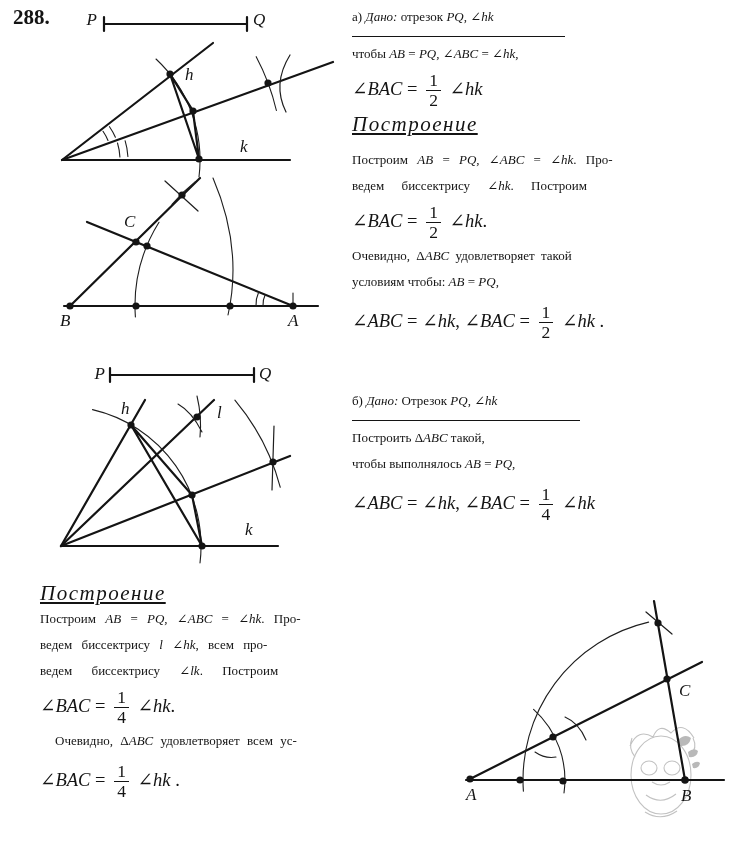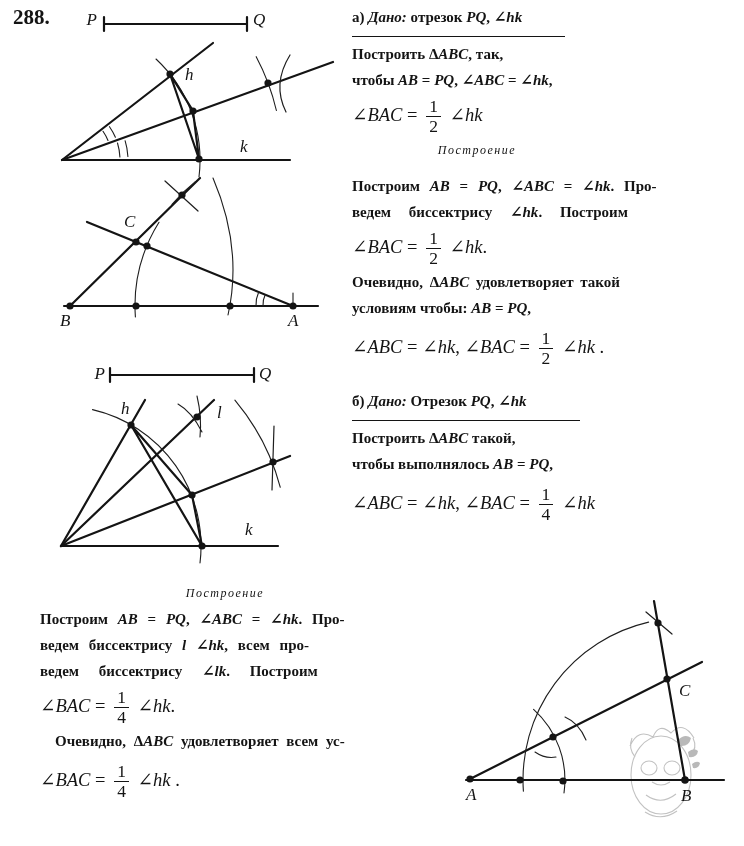--- a/index.html
+++ b/index.html
@@ -3,31 +3,31 @@
 <meta charset="utf-8">
 <style>
   html,body{margin:0;padding:0;background:#fff;}
   .page{position:relative;width:744px;height:846px;background:#ffffff;overflow:hidden;
         font-family:"Liberation Serif","DejaVu Serif",serif;color:#141414;}
   .probnum{position:absolute;left:13px;top:5px;font-size:21px;font-weight:bold;}
   .block{position:absolute;}
   .col-a{left:352px;top:4px;width:392px;}
   .col-b{left:352px;top:388px;width:392px;}
   .bottom{left:40px;top:580px;width:406px;}
-  .line{font-size:15px;line-height:26px;white-space:nowrap;font-weight:bold;}
+  .line{font-size:13px;line-height:26px;white-space:nowrap;}
   .it{font-style:italic;}
   .rule{border-top:1.7px solid #141414;height:0;margin:6px 0 4px 0;}
   .rule-a{width:213px;}
   .rule-b{width:228px;}
   .mline{font-size:18.5px;line-height:44px;white-space:nowrap;}
   .frac{display:inline-flex;flex-direction:column;align-items:center;vertical-align:middle;
         line-height:1.08;font-size:17.5px;margin:0 4px;font-style:normal;}
   .fn{padding:0 3px;}
   .fd{border-top:1.7px solid #141414;padding:0 3px;}
-  .heading{font-style:italic;font-size:12px;line-height:26px;text-align:center;letter-spacing:1.5px;}
+  .heading{font-style:italic;font-size:21px;line-height:26px;letter-spacing:1.5px;text-decoration:underline;}
   .head-a{width:250px;}
   .head-c{width:370px;}
   .mt10{margin-top:10px;}
   .mt4{margin-top:4px;}
   .ws3{word-spacing:3px;}
   .ws4{word-spacing:4px;margin-left:15px;}
   .ws6{word-spacing:6px;}
   .ws14{word-spacing:14px;}
   .ws16{word-spacing:16px;}
   svg{position:absolute;}
@@ -146,21 +146,20 @@
     <circle class="dot" cx="667" cy="679" r="3.6"></circle>
     <circle class="dot" cx="658" cy="623" r="3.6"></circle>
     <text x="466" y="800">A</text>
     <text x="681" y="801">B</text>
     <text x="679" y="696">C</text>
   </svg>
 
   <div class="block col-a">
     <div class="line"><span>а) </span><span class="it">Дано:</span><span> отрезок </span><span class="it">PQ</span><span>, ∠</span><span class="it">hk</span></div>
     <div class="rule rule-a"></div>
-    <div class="line"><span>Построить Δ</span><span class="it">ABC</span><span>, так,</span></div>
     <div class="line"><span>чтобы </span><span class="it">AB</span><span> = </span><span class="it">PQ</span><span>, ∠</span><span class="it">ABC</span><span> = ∠</span><span class="it">hk</span><span>,</span></div>
     <div class="mline"><span>∠</span><span class="it">BAC</span><span> = </span><span class="frac">
           <span class="fn">1</span>
           <span class="fd">2</span>
         </span><span> ∠</span><span class="it">hk</span></div>
     <div class="heading head-a">Построение</div>
     <div class="line ws6 mt10"><span>Построим </span><span class="it">AB</span><span> = </span><span class="it">PQ</span><span>, ∠</span><span class="it">ABC</span><span> = ∠</span><span class="it">hk</span><span>. Про-</span></div>
     <div class="line ws14"><span>ведем биссектрису ∠</span><span class="it">hk</span><span>. Построим</span></div>
     <div class="mline"><span>∠</span><span class="it">BAC</span><span> = </span><span class="frac">
           <span class="fn">1</span>

